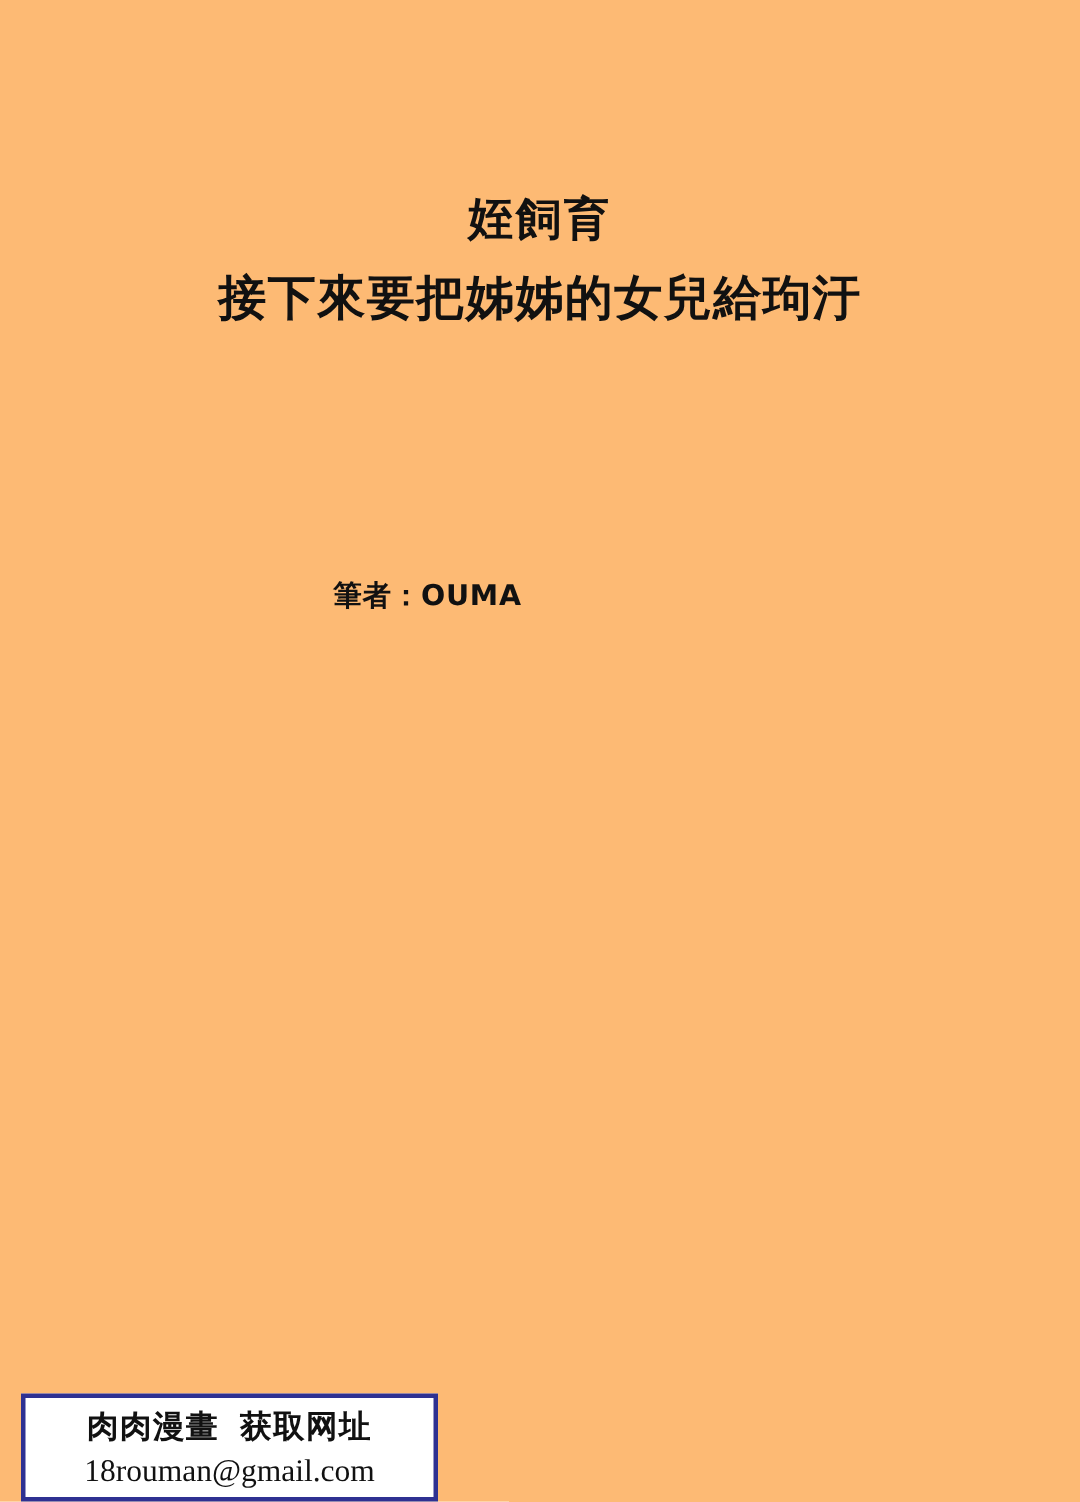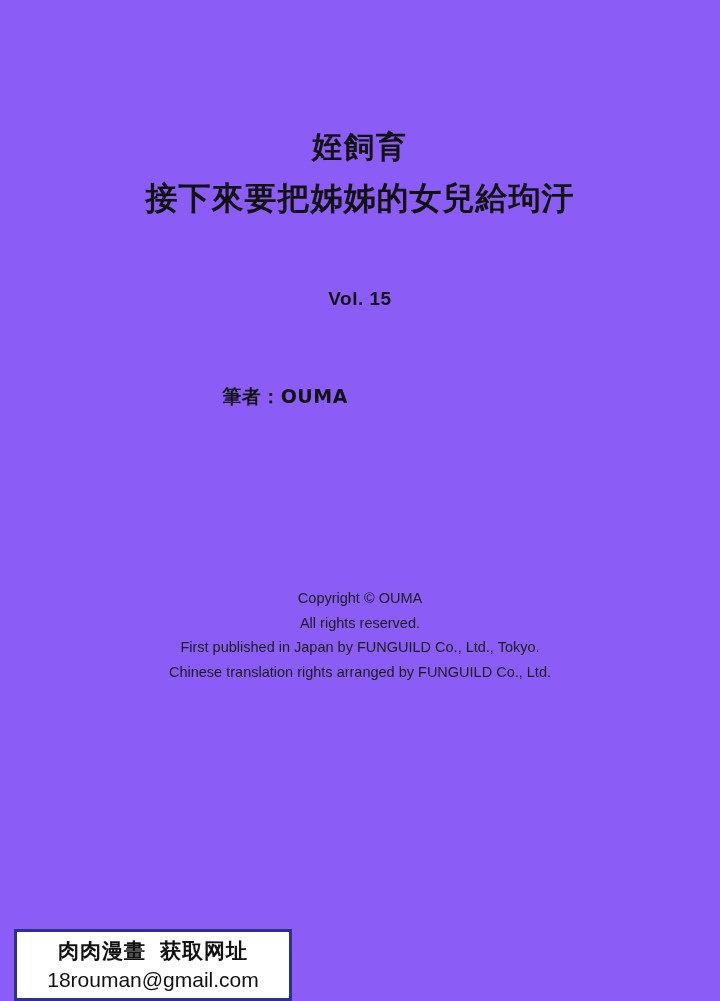--- a/index.html
+++ b/index.html
@@ -12,21 +12,21 @@
     height: 1001px;
     position: relative;
     font-family: "Liberation Sans", sans-serif;
     color: #1a1a1a;
     overflow: hidden;
   }
   .page {
     position: relative;
     width: 720px;
     height: 1001px;
-    background: #8b5cf6;
+    background: #fdba74;
   }
   .title-block {
     position: absolute;
     top: 128px;
     left: 0;
     width: 720px;
     text-align: center;
   }
   .title-main {
     font-family: "DejaVu Sans", sans-serif;
@@ -99,47 +99,40 @@
     color: #111111;
     text-align: center;
     letter-spacing: 1px;
     line-height: 30px;
   }
   .wm-line1 .wm-gap {
     display: inline-block;
     width: 14px;
   }
   .wm-line2 {
-    font-family: Liberation Sans, sans-serif;
+    font-family: Liberation Serif, serif;
     font-size: 21px;
     color: #111111;
     text-align: center;
     line-height: 28px;
   }
 </style>
 </head>
 <body>
 
 <div class="page">
 
   <div class="title-block">
     <div class="title-main">姪飼育</div>
     <div class="title-sub">接下來要把姊姊的女兒給玽汙</div>
   </div>
 
-  <div class="volume">Vol. 15</div>
 
   <div class="author">筆者：OUMA</div>
 
-  <div class="copyright">
-    <div>Copyright © OUMA</div>
-    <div>All rights reserved.</div>
-    <div>First published in Japan by FUNGUILD Co., Ltd., Tokyo.</div>
-    <div>Chinese translation rights arranged by FUNGUILD Co., Ltd.</div>
-  </div>
 
   <div class="watermark">
     <div class="wm-line1">
       <span>肉肉漫畫</span><span class="wm-gap"></span><span>获取网址</span>
     </div>
     <div class="wm-line2">18rouman@gmail.com</div>
   </div>
 
 </div>
 

